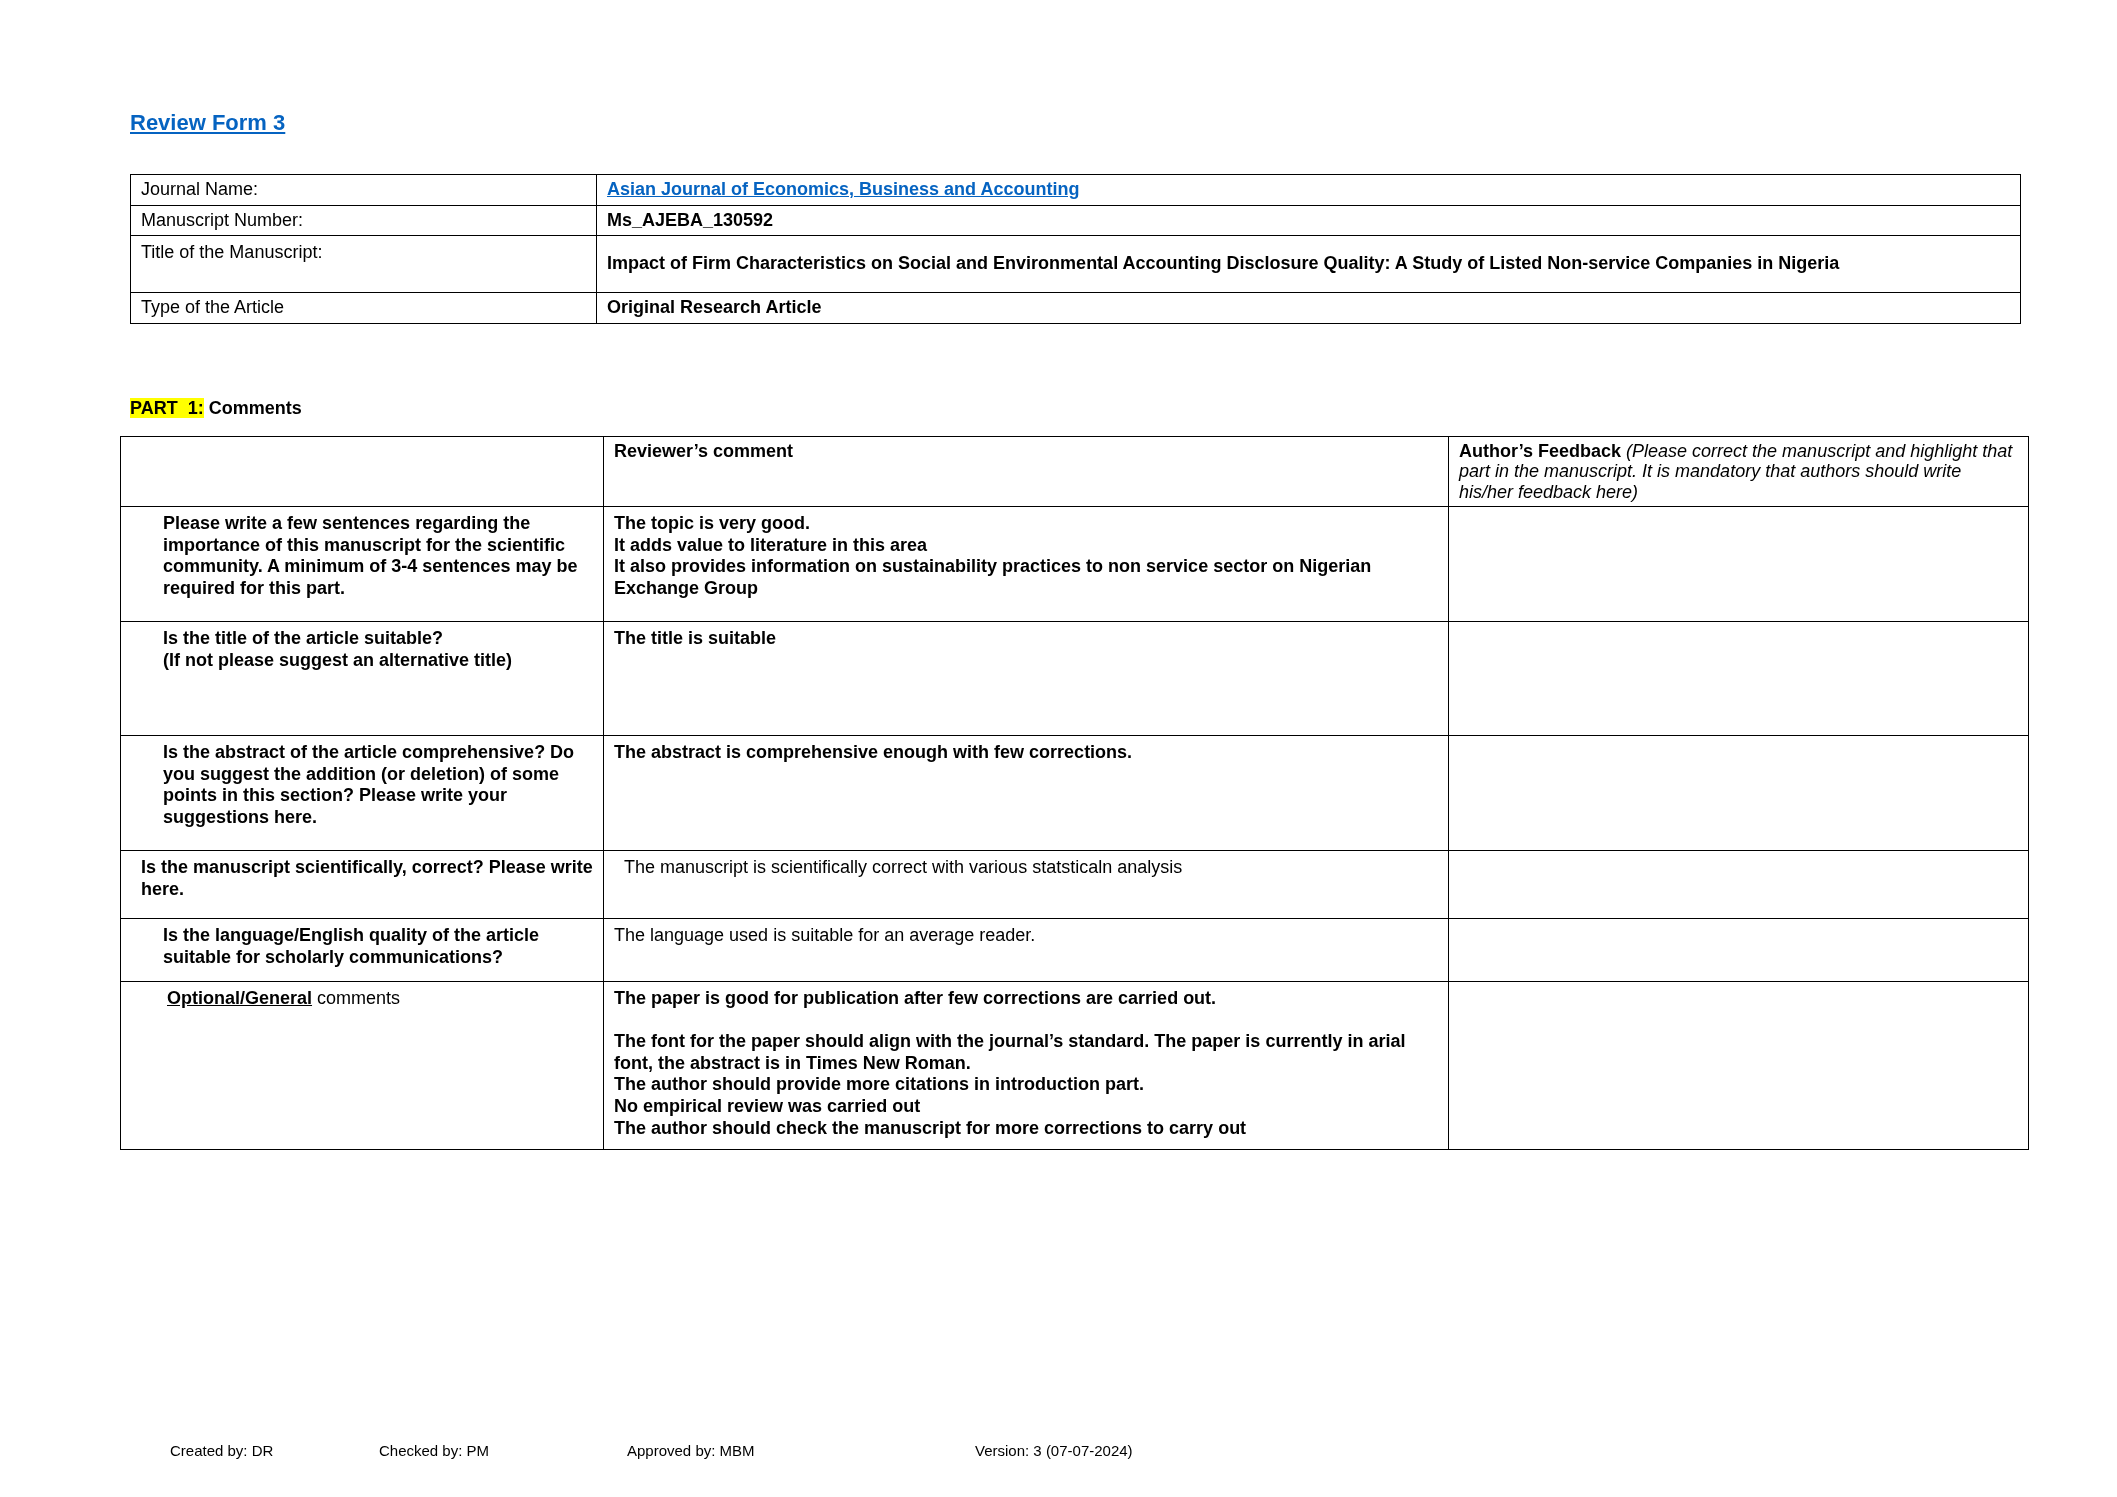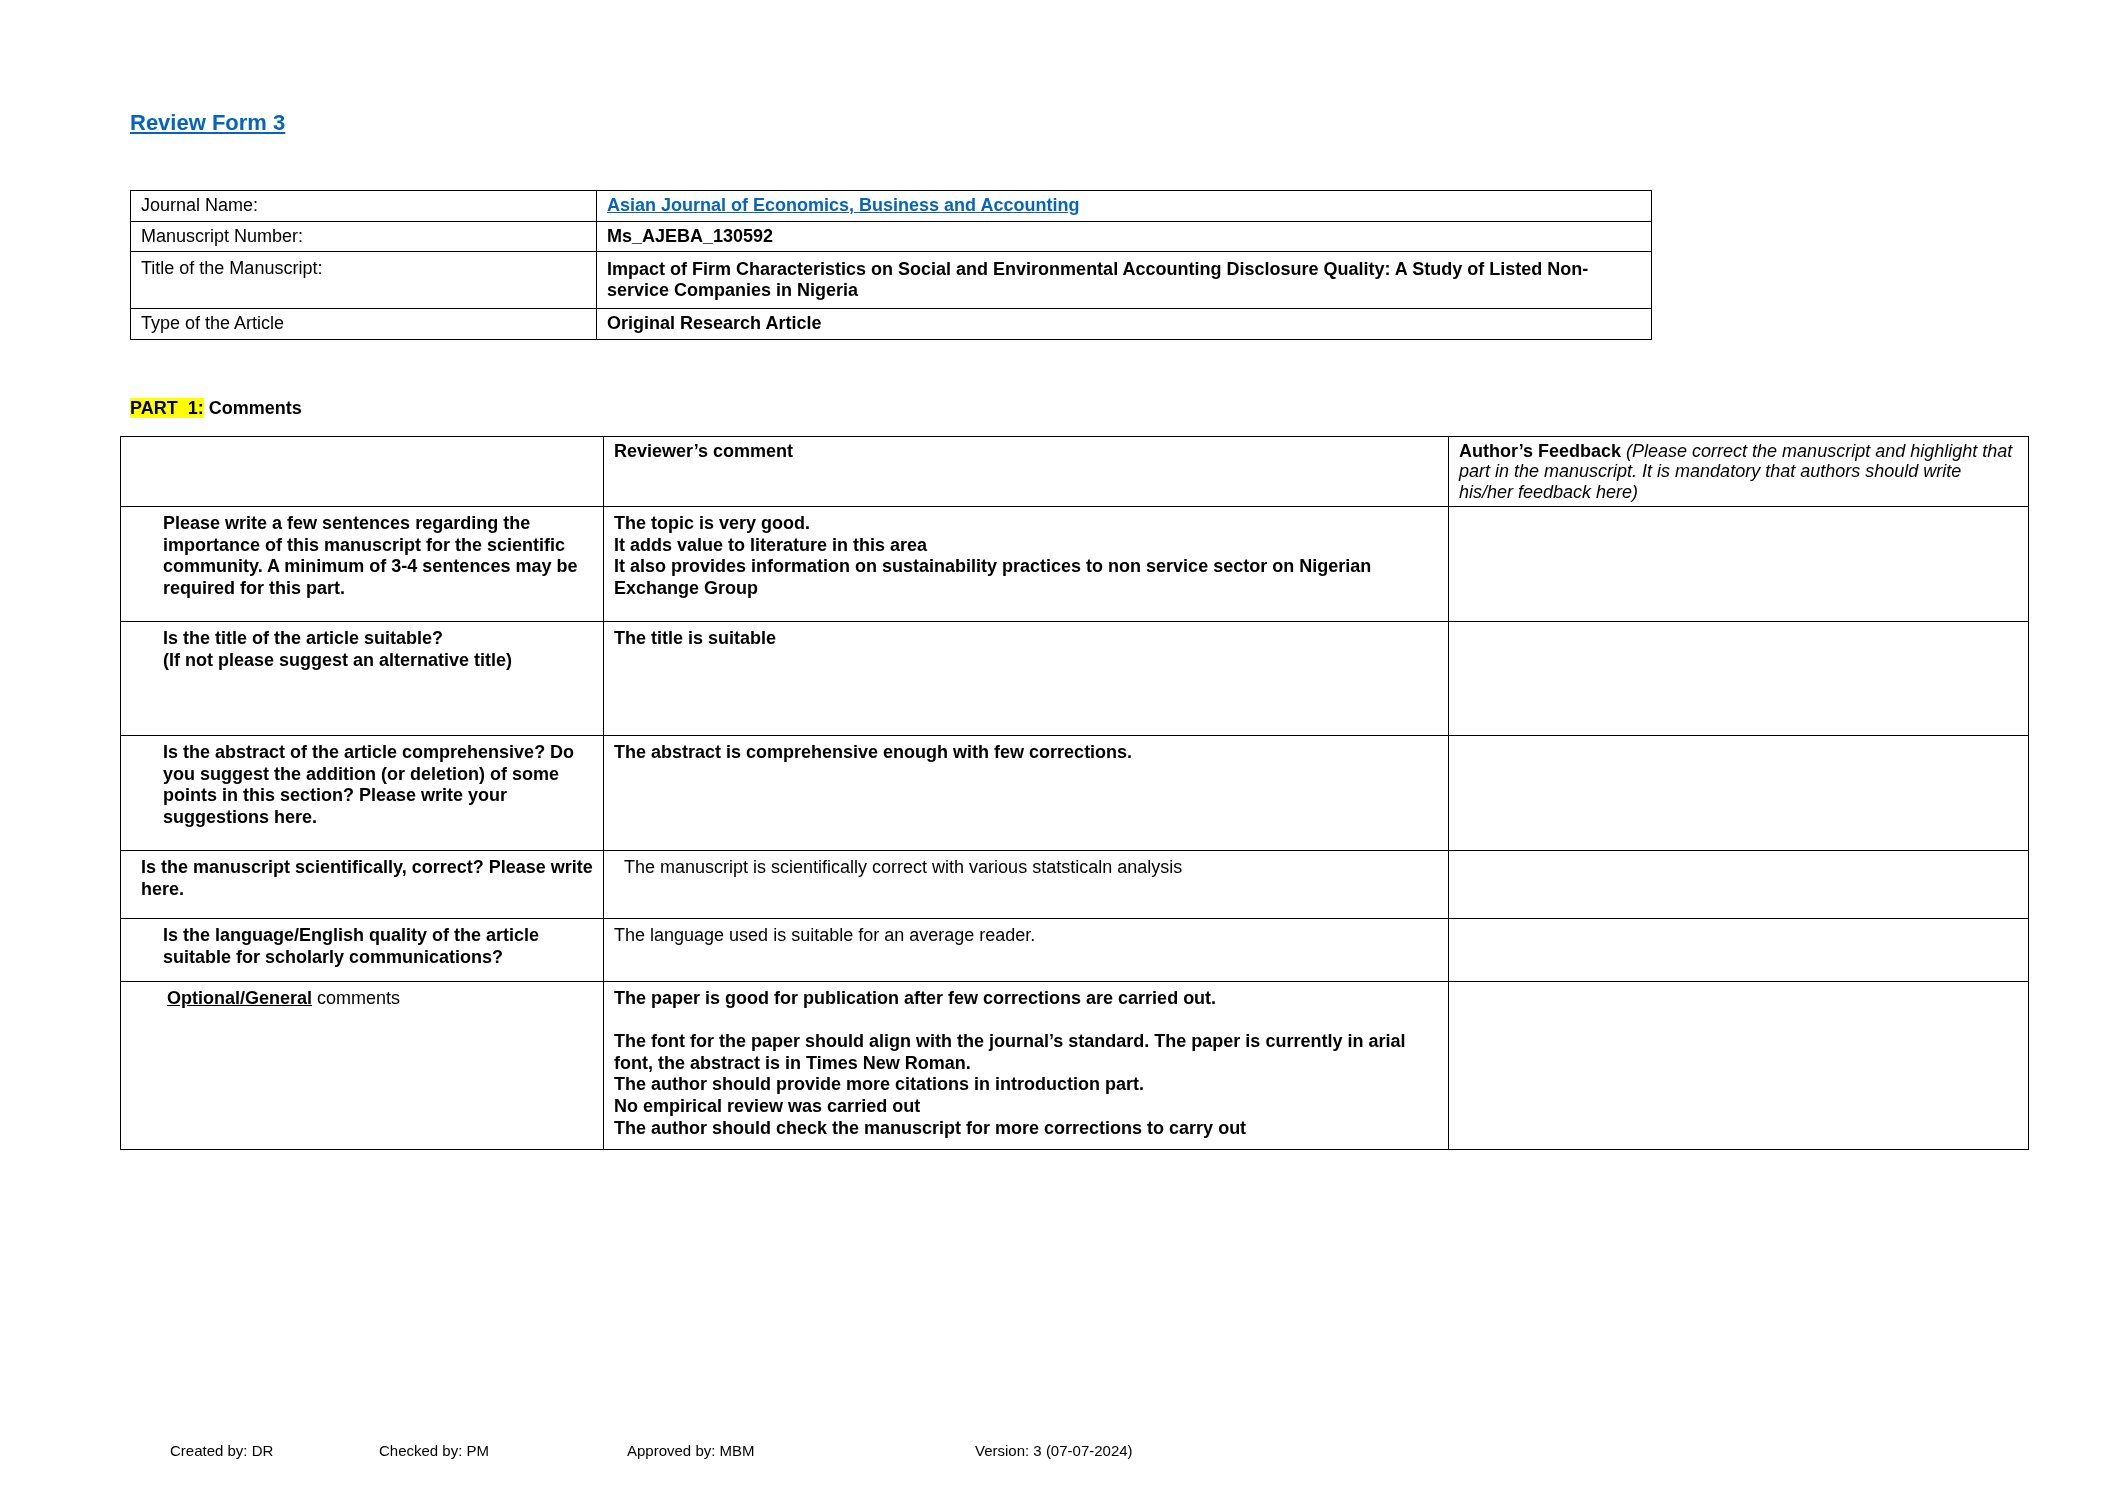--- a/index.html
+++ b/index.html
@@ -11,21 +11,21 @@
   }
   .doc-title {
     position:absolute; left:130px; top:110px;
     font-size:22px; font-weight:bold; text-decoration:underline;
     color:var(--link,#0563C1);
   }
   table { border-collapse:collapse; table-layout:fixed; }
   td { border:1px solid #000; vertical-align:top; padding:4px 10px; line-height:1.2; }
 
   
-  .info-table { position:absolute; left:130px; top:190px; width:1522px; }
+  .info-table { position:absolute; left:130px; top:174px; width:1891px; }
   .info-table .c1 { width:466px; }
   .info-table td.val { font-weight:bold; }
   tr.ir-1 td, tr.ir-2 td { height:30px; vertical-align:middle; }
   tr.ir-3 td { height:57px; }
   tr.ir-3 td.lbl { vertical-align:top; padding-top:6px; }
   tr.ir-3 td.val { vertical-align:middle; }
   tr.ir-4 td { height:31px; vertical-align:middle; }
   a.journal-link { color:var(--link,#0563C1); font-weight:bold; text-decoration:underline; cursor:pointer; }
 
   

